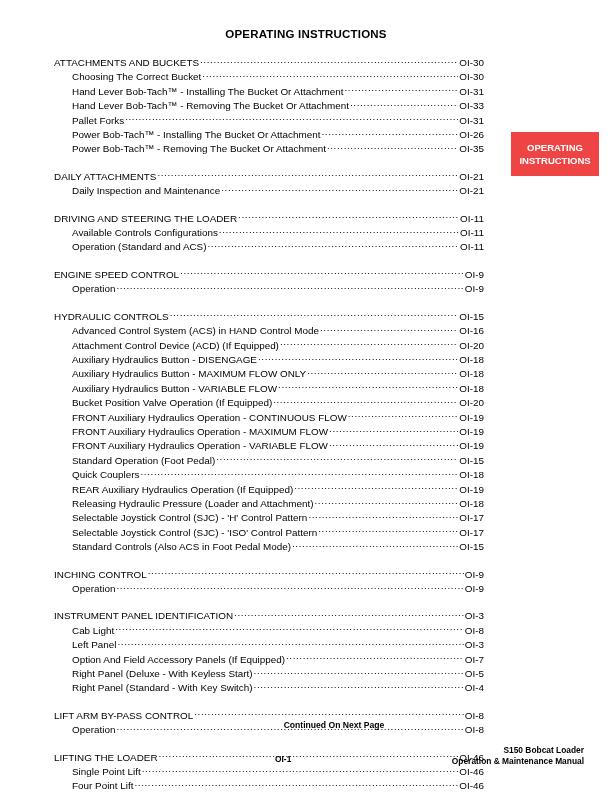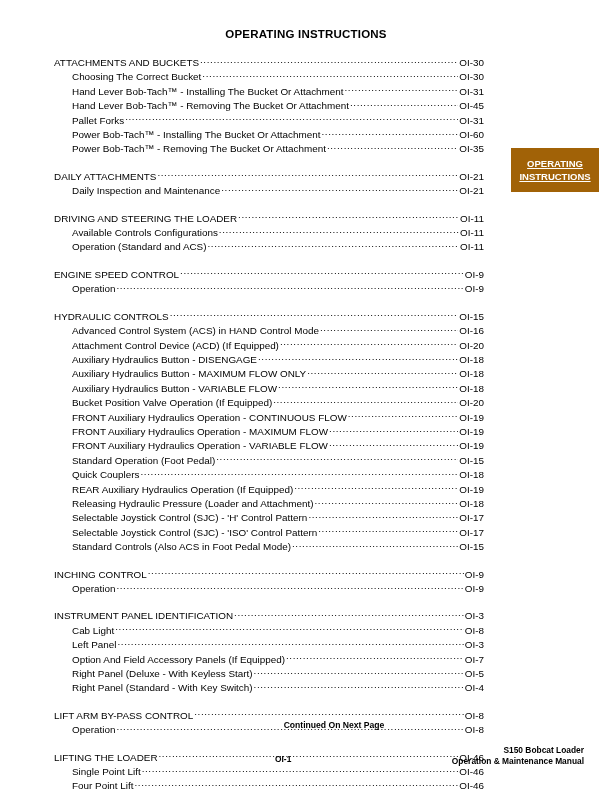--- a/index.html
+++ b/index.html
@@ -27,34 +27,33 @@
     top: 28px;
     width: 612px;
     text-align: center;
     font-size: 11.5px;
     font-weight: bold;
     letter-spacing: 0.2px;
   }
   .tab-marker {
     position: absolute;
     right: 13px;
-    top: 148px;
+    top: 132px;
     width: 88px;
     height: 44px;
-    background: #a16207;
+    background: #ef4444;
     color: #ffffff;
     font-size: 9.5px;
     font-weight: bold;
     display: flex;
     flex-direction: column;
     align-items: center;
     justify-content: center;
     line-height: 13px;
     text-align: center;
-    text-decoration: underline;
   }
   .toc {
     position: absolute;
     left: 54px;
     top: 55px;
     width: 430px;
   }
   .group {
     margin-bottom: 13px;
   }
@@ -147,31 +146,31 @@
           <span class="pageno">OI-30</span>
         </div>
         <div class="entry level1">
           <span class="label">Hand Lever Bob-Tach™ - Installing The Bucket Or Attachment</span>
           <span class="dots"></span>
           <span class="pageno">OI-31</span>
         </div>
         <div class="entry level1">
           <span class="label">Hand Lever Bob-Tach™ - Removing The Bucket Or Attachment</span>
           <span class="dots"></span>
-          <span class="pageno">OI-45</span>
+          <span class="pageno">OI-33</span>
         </div>
         <div class="entry level1">
           <span class="label">Pallet Forks</span>
           <span class="dots"></span>
           <span class="pageno">OI-31</span>
         </div>
         <div class="entry level1">
           <span class="label">Power Bob-Tach™ - Installing The Bucket Or Attachment</span>
           <span class="dots"></span>
-          <span class="pageno">OI-60</span>
+          <span class="pageno">OI-26</span>
         </div>
         <div class="entry level1">
           <span class="label">Power Bob-Tach™ - Removing The Bucket Or Attachment</span>
           <span class="dots"></span>
           <span class="pageno">OI-35</span>
         </div>
       </div>
       <div class="group">
         <div class="entry level0">
           <span class="label">DAILY ATTACHMENTS</span>

